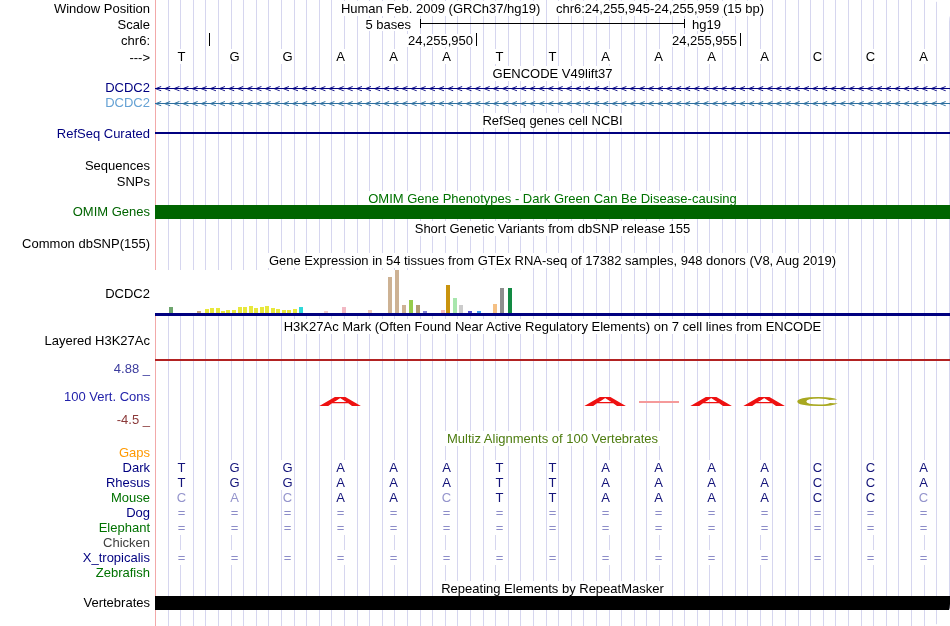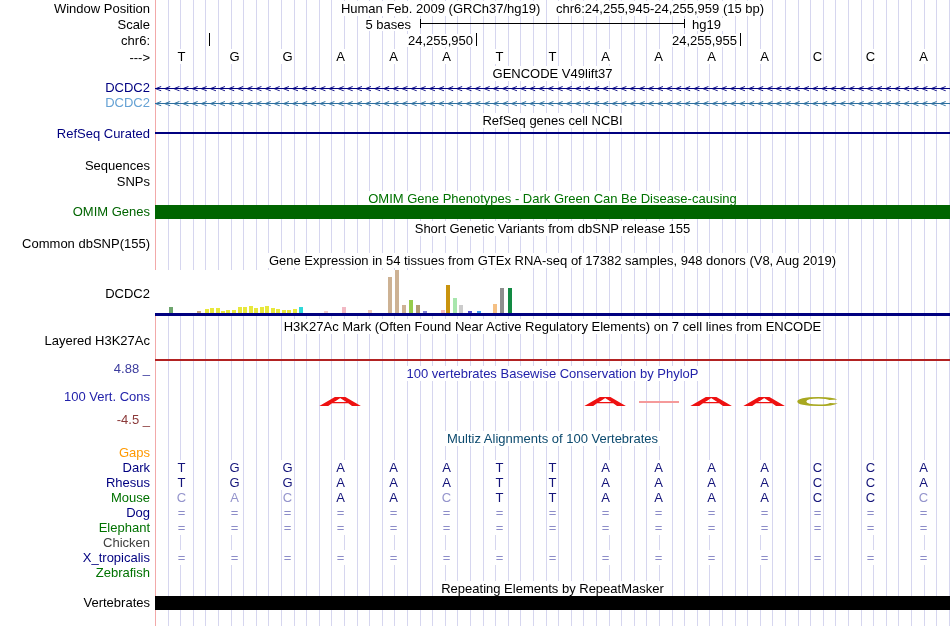--- a/index.html
+++ b/index.html
@@ -1,17 +1,17 @@
 <!DOCTYPE html>
 <html><head>
 <meta charset="utf-8">
 <style>
   html,body{margin:0;padding:0;background:#fff;}
   .screen{position:relative;width:950px;height:626px;background:#fff;
-          font-family:"Liberation Sans","DejaVu Sans",sans-serif;font-size:13px;color:#000;overflow:hidden;}
+          font-family:"Liberation Sans","DejaVu Sans",sans-serif;font-size:13px;color:#000;overflow:hidden;border-radius:22px;}
   .grid-bg{position:absolute;left:155px;top:0;width:795px;height:626px;
            background:repeating-linear-gradient(to right,#d6d6ef 0,#d6d6ef 1px,transparent 1px,transparent 12.6px);}
   .pink-line{position:absolute;left:155px;top:0;width:1px;height:626px;background:#f2a9a9;}
   .lbl{position:absolute;right:800px;white-space:nowrap;line-height:14px;}
   .tracks{position:absolute;left:155px;top:0;width:795px;height:626px;}
   .row{position:absolute;left:0;width:795px;line-height:14px;}
   .center{text-align:center;}
   .wbg{background:#fff;padding:0 2px;}
   .ruler{position:absolute;border-left:1px solid #000;border-right:1px solid #000;height:9px;}
   .ruler-line{margin-top:4px;border-top:1px solid #000;}
@@ -173,34 +173,31 @@
         <div class="gtex-bar" style="left: 345px; height: 25px; background: rgb(143, 143, 143);"></div>
         <div class="gtex-bar" style="left: 353px; height: 25px; background: rgb(18, 138, 67);"></div>
       </div>
     <div class="hline" id="gtex-baseline" style="top: 313px; height: 3px; background: rgb(0, 0, 128);"></div>
 
     <div class="row center" style="top:320px">
       <span class="wbg">H3K27Ac Mark (Often Found Near Active Regulatory Elements) on 7 cell lines from ENCODE</span>
     </div>
     <div class="hline" id="h3k27ac-line" style="top: 359px; height: 2px; background: rgb(178, 34, 34);"></div>
 
-    <div class="row center" id="phylop-title-row" style="top:367px">
-      <span class="wbg" style="color: rgb(34, 34, 170);">100 vertebrates Basewise Conservation by PhyloP</span>
-    </div>
     <div id="phylop-glyphs">
         <div class="glyph" style="left: 161.5px; top: 394px; color: rgb(238, 17, 17);"><span>A</span></div>
         <div class="glyph" style="left: 426.5px; top: 394px; color: rgb(238, 17, 17);"><span>A</span></div>
         <div class="gdash" style="left: 483.5px; top: 401px; background: rgb(245, 154, 154);"></div>
         <div class="glyph" style="left: 532.5px; top: 394px; color: rgb(238, 17, 17);"><span>A</span></div>
         <div class="glyph" style="left: 585.5px; top: 394px; color: rgb(238, 17, 17);"><span>A</span></div>
         <div class="glyph" style="left: 638.5px; top: 394px; color: rgb(168, 168, 32);"><span>C</span></div>
       </div>
 
     <div class="row center" id="multiz-title-row" style="top:432px">
-      <span class="wbg" style="color: #0c4a6e;">Multiz Alignments of 100 Vertebrates</span>
+      <span class="wbg" style="color: #4d7c0f;">Multiz Alignments of 100 Vertebrates</span>
     </div>
     <div id="multiz-rows">
         <div class="letter-grid" style="top: 446px;">
           <span class="cell"></span>
           <span class="cell"></span>
           <span class="cell"></span>
           <span class="cell"></span>
           <span class="cell"></span>
           <span class="cell"></span>
           <span class="cell"></span>

